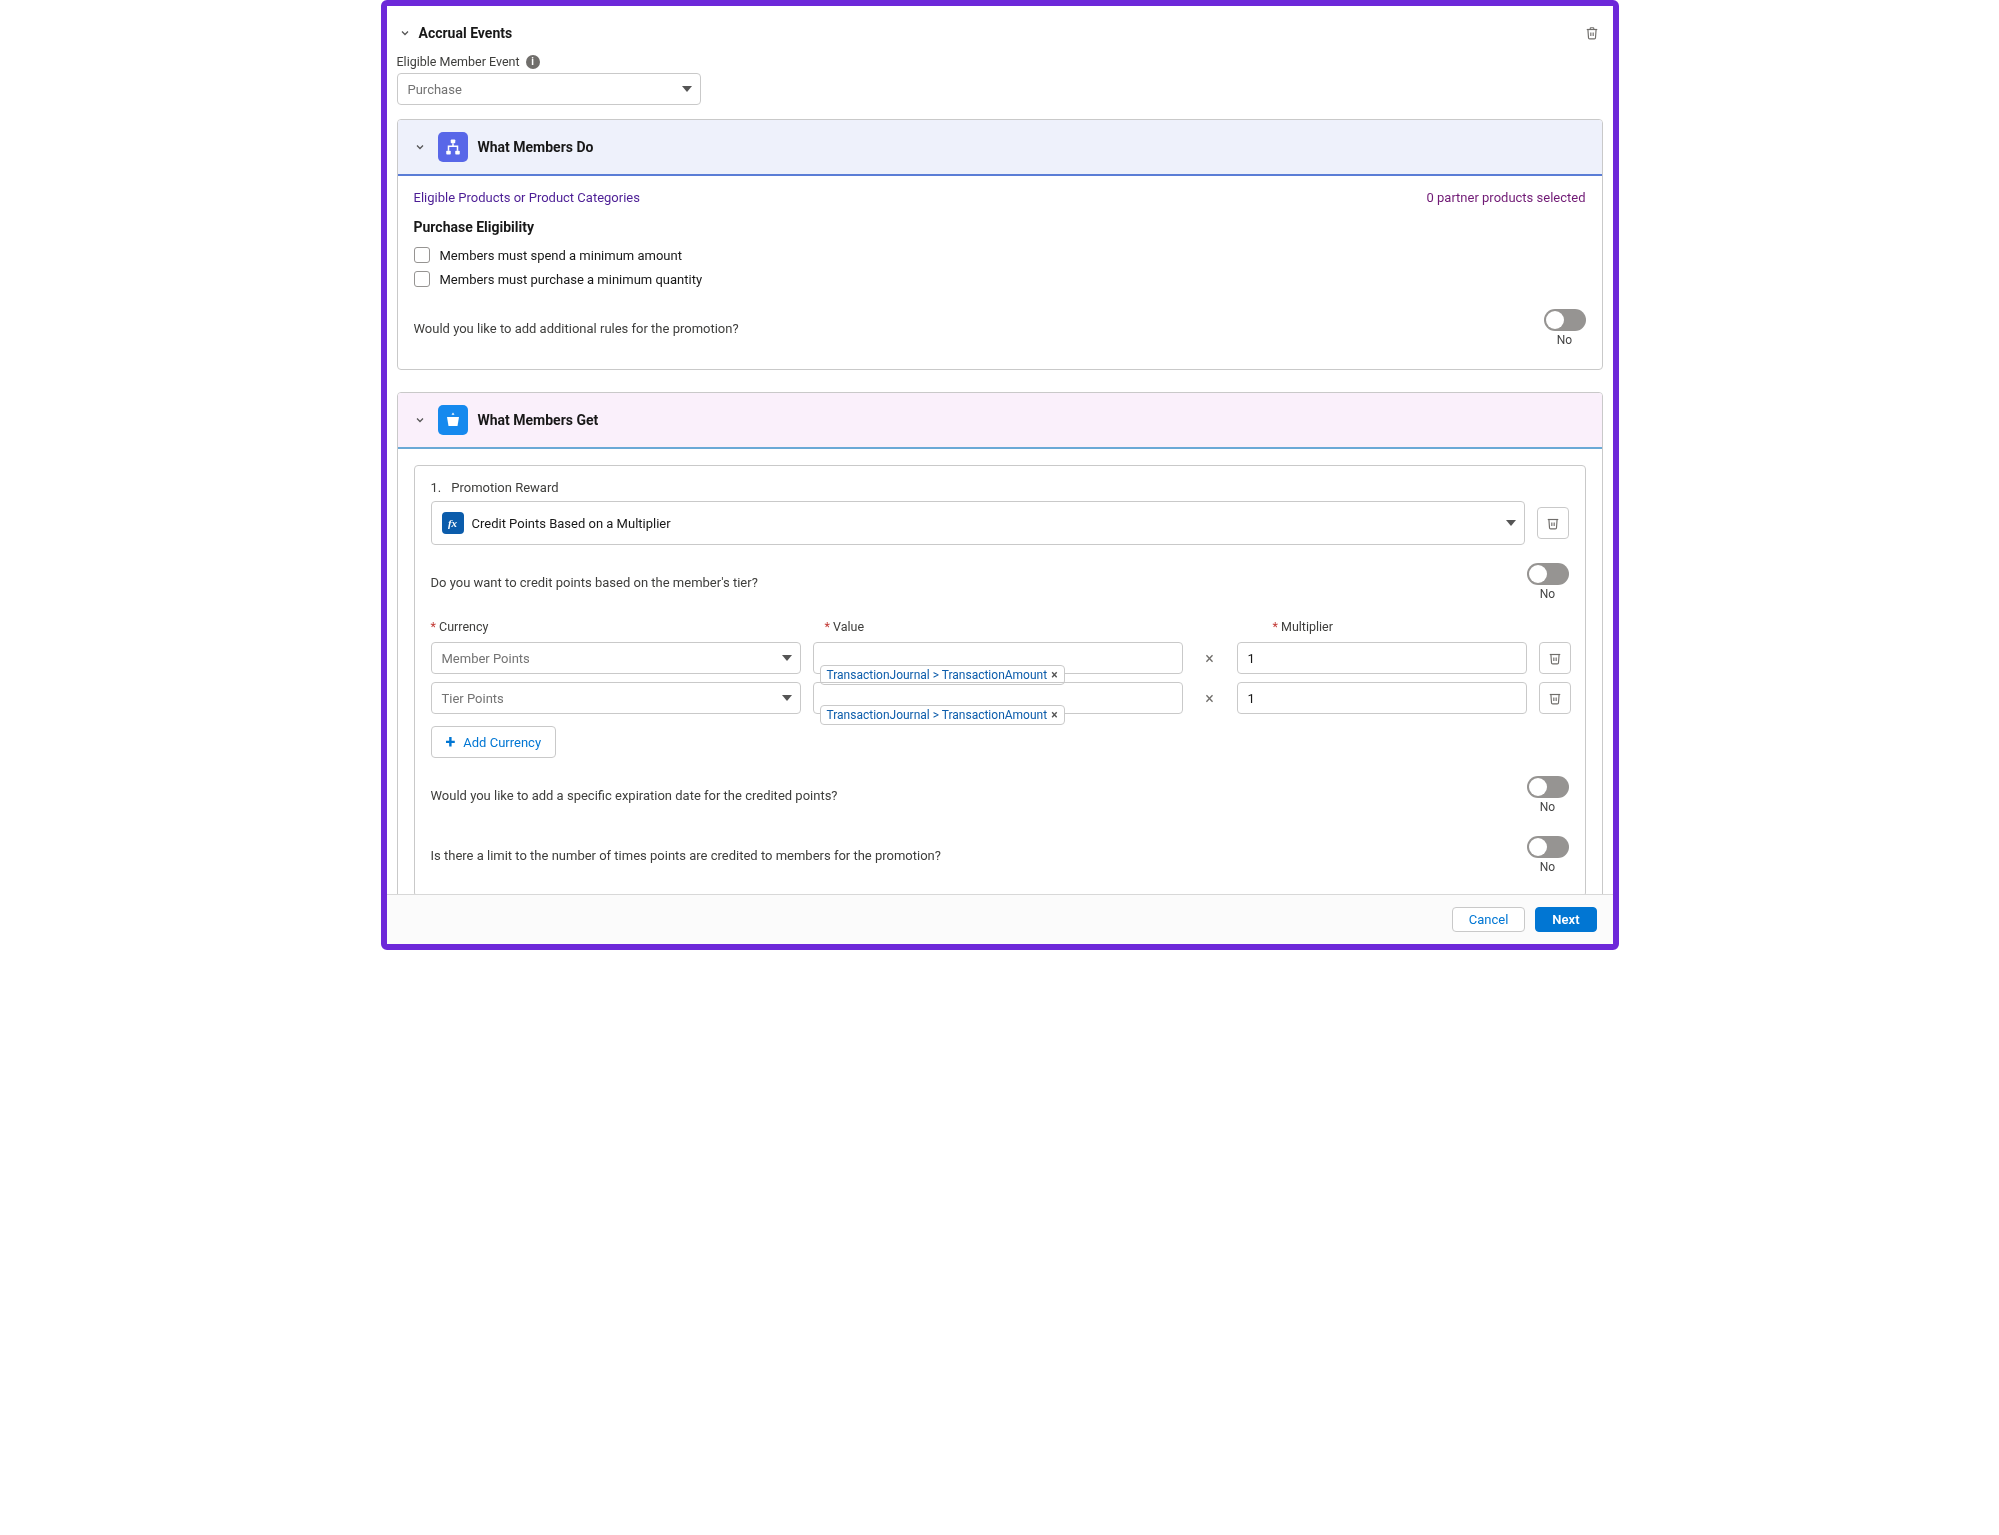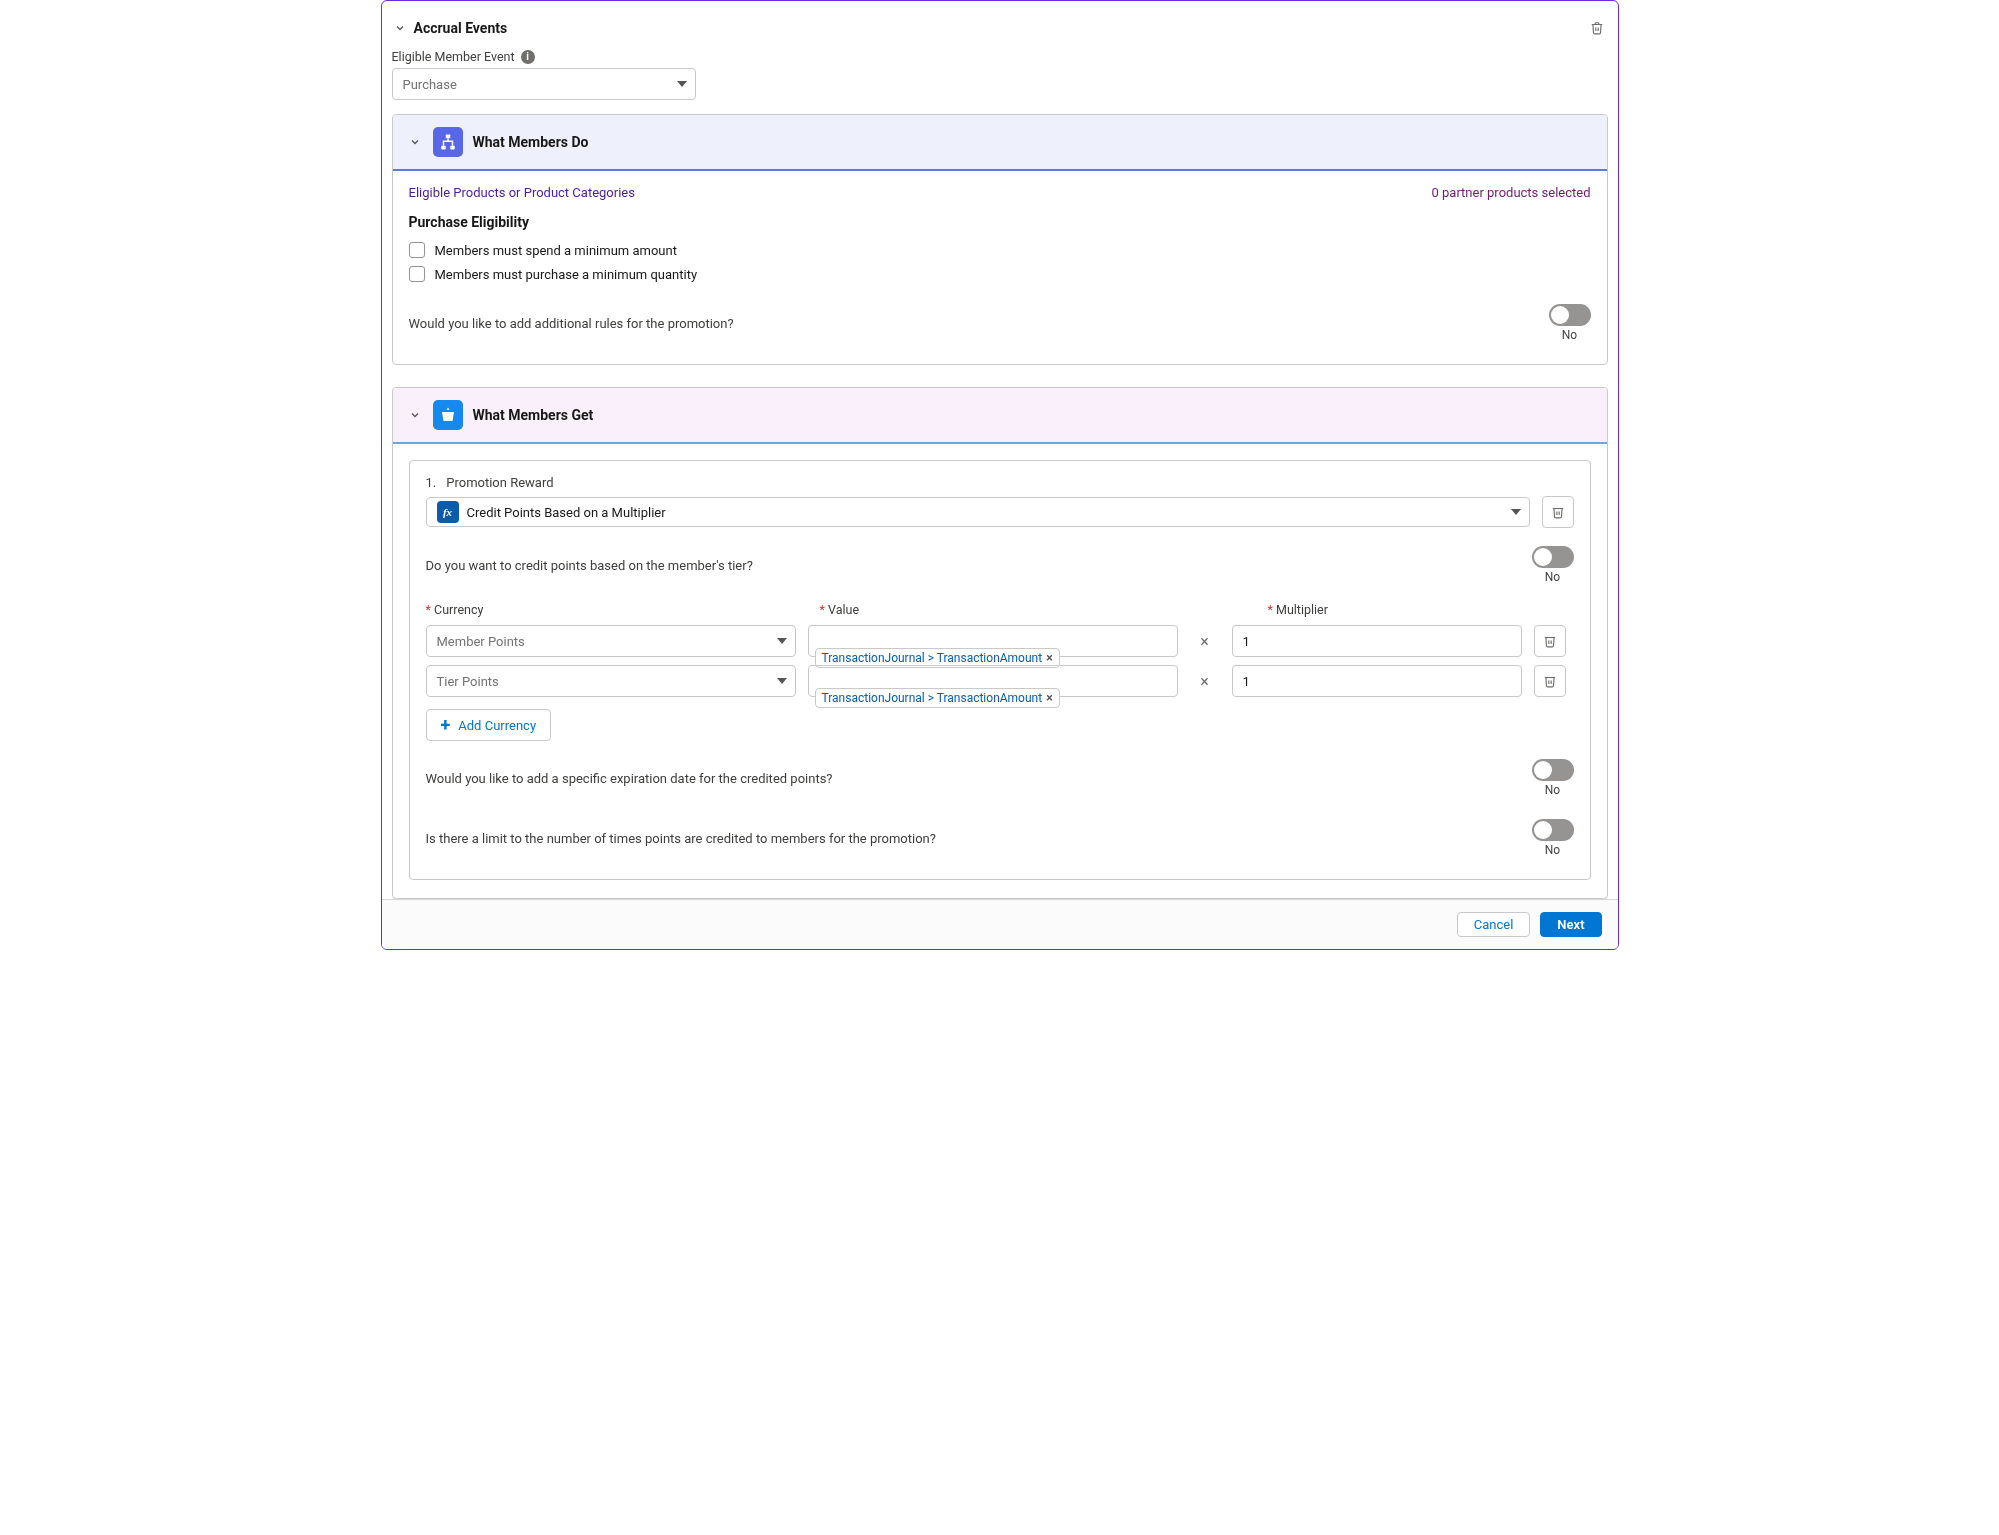--- a/index.html
+++ b/index.html
@@ -3,21 +3,21 @@
 <meta charset="utf-8">
 <style>
   * { box-sizing: border-box; margin: 0; padding: 0; }
   body {
     font-family: -apple-system, BlinkMacSystemFont, "Segoe UI", Roboto, Helvetica, Arial, sans-serif;
     font-size: 13px;
     color: #181818;
     background: #fff;
   }
   .app {
-    border: 1px solid #6d28d9;
+    border: 6px solid #6d28d9;
     border-radius: 6px;
     width: 1238px;
     height: 950px;
     margin: 0 auto;
     display: flex;
     flex-direction: column;
     overflow: hidden;
   }
   .content {
     flex: 1;
@@ -128,21 +128,21 @@
   }
   .reward-card {
     border:1px solid #c9c9c9; border-radius:4px;
     padding: 14px 16px 18px 16px;
     margin-top: 2px;
   }
   .reward-head { display:flex; gap:10px; align-items:center; font-size:13px; color:#3e3e3c; margin-bottom:6px; }
   .reward-select-row { display:flex; gap:12px; align-items:center; }
   .reward-select {
     flex:1;
-    height:30px;border:1px solid #c9c9c9;border-radius:4px;
+    height:44px;border:1px solid #c9c9c9;border-radius:4px;
     display:flex;align-items:center;gap:8px;padding:0 10px;position:relative;
   }
   .reward-select .caret {
     position:absolute; right:8px; top:50%; transform:translateY(-50%);
     width:0;height:0;border-left:5px solid transparent;border-right:5px solid transparent;border-top:6px solid #555;
   }
   .fx-icon {
     width:22px;height:22px;border-radius:4px;background:#0b5cab;color:#fff;
     display:inline-flex;align-items:center;justify-content:center;font-style:italic;font-weight:700;font-size:11px;font-family:"Times New Roman",serif;
   }

